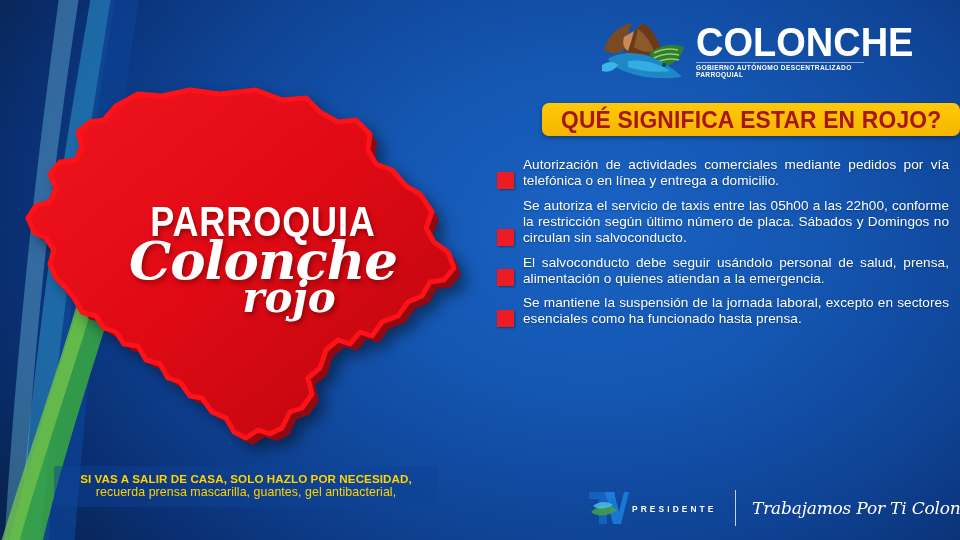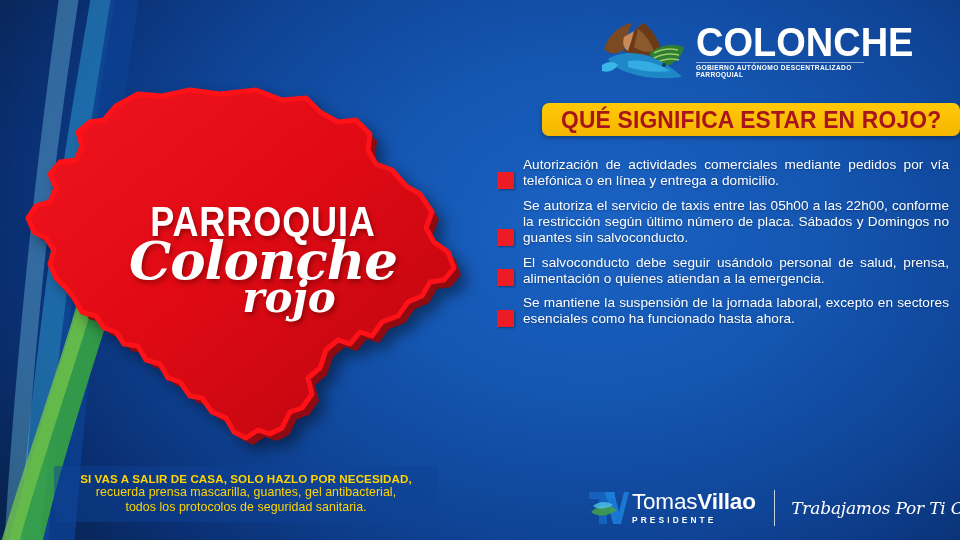--- a/index.html
+++ b/index.html
@@ -134,21 +134,20 @@
 
   <div id="headline">
     <span class="hl-parroquia">PARROQUIA</span>
     <span class="hl-script">Colonche</span>
     <span class="hl-script2">rojo</span>
   </div>
 
   <div id="advisory">
     <span class="adv-head">SI VAS A SALIR DE CASA, SOLO HAZLO POR NECESIDAD,</span>
     <span class="adv-line">recuerda prensa mascarilla, guantes, gel antibacterial,</span>
-    <span class="adv-line">todos los protocolos de seguridad sanitaria.</span>
   </div>
 
   <div id="brand">
     <svg id="brand-mark" viewBox="0 0 92 64">
       <path d="M6,30 C10,16 22,6 34,4 C30,12 28,20 26,30 C20,36 12,36 6,30 Z" fill="#7B4A24"></path>
       <path d="M26,32 C30,18 38,8 46,4 C54,10 60,20 64,32 C52,38 38,38 26,32 Z" fill="#6B3A18"></path>
       <path d="M40,10 C46,14 52,22 56,32 C48,34 42,32 36,28 Z" fill="#8A5A2C"></path>
       <path d="M52,34 C62,26 74,24 86,28 C84,38 76,46 64,48 C56,46 52,40 52,34 Z" fill="#2E7D32"></path>
       <path d="M56,34 C64,30 72,29 80,31 M56,39 C64,35 72,34 81,36 M58,44 C65,40 73,39 81,41" stroke="#9CCC65" stroke-width="1.6" fill="none"></path>
       <path d="M10,40 C22,32 42,32 58,40 C70,46 78,52 84,58 C70,60 52,60 38,56 C24,52 14,48 10,40 Z" fill="#1E88C7"></path>
@@ -167,40 +166,39 @@
     <span id="banner-text">QUÉ SIGNIFICA ESTAR EN ROJO?</span>
   </div>
 
   <div id="bullets">
     <div class="bullet b1">
       <span class="bullet-sq"></span>
       <span class="bullet-tx">Autorización de actividades comerciales mediante pedidos por vía telefónica o en línea y entrega a domicilio.</span>
     </div>
     <div class="bullet b3">
       <span class="bullet-sq"></span>
-      <span class="bullet-tx">Se autoriza el servicio de taxis entre las 05h00 a las 22h00, conforme la restricción según último número de placa. Sábados y Domingos no guantes sin salvoconducto.</span>
+      <span class="bullet-tx">Se autoriza el servicio de taxis entre las 05h00 a las 22h00, conforme la restricción según último número de placa. Sábados y Domingos no circulan sin salvoconducto.</span>
     </div>
     <div class="bullet b4">
       <span class="bullet-sq"></span>
       <span class="bullet-tx">El salvoconducto debe seguir usándolo personal de salud, prensa, alimentación o quienes atiendan a la emergencia.</span>
     </div>
     <div class="bullet b5">
       <span class="bullet-sq"></span>
-      <span class="bullet-tx">Se mantiene la suspensión de la jornada laboral, excepto en sectores esenciales como ha funcionado hasta ahora.</span>
+      <span class="bullet-tx">Se mantiene la suspensión de la jornada laboral, excepto en sectores esenciales como ha funcionado hasta prensa.</span>
     </div>
   </div>
 
   <div id="footer">
     <svg id="sig-mark" viewBox="0 0 44 44">
       <path d="M4,6 L30,6 L30,13 L22,13 L22,38 L14,38 L14,13 L4,13 Z" fill="#1565C0" opacity=".9"></path>
       <path d="M20,6 L29,6 L34,26 L39,6 L44,6 L36,38 L28,38 Z" fill="#1E88E5" opacity=".75"></path>
       <path d="M6,26 C14,18 24,18 32,24 C24,30 14,32 6,26 Z" fill="#43A047" opacity=".85"></path>
       <path d="M8,20 C14,15 22,15 28,19 C22,23 14,24 8,20 Z" fill="#4FC3E8" opacity=".8"></path>
     </svg>
     <div id="sig-names">
-      <span id="sig-name"><span>Tomas</span><b>Villao</b></span>
       <span id="sig-role">PRESIDENTE</span>
     </div>
     <div id="sig-div"></div>
     <span id="sig-slogan">Trabajamos Por Ti Colonche</span>
   </div>
 
 </div>
 
 </body></html>

